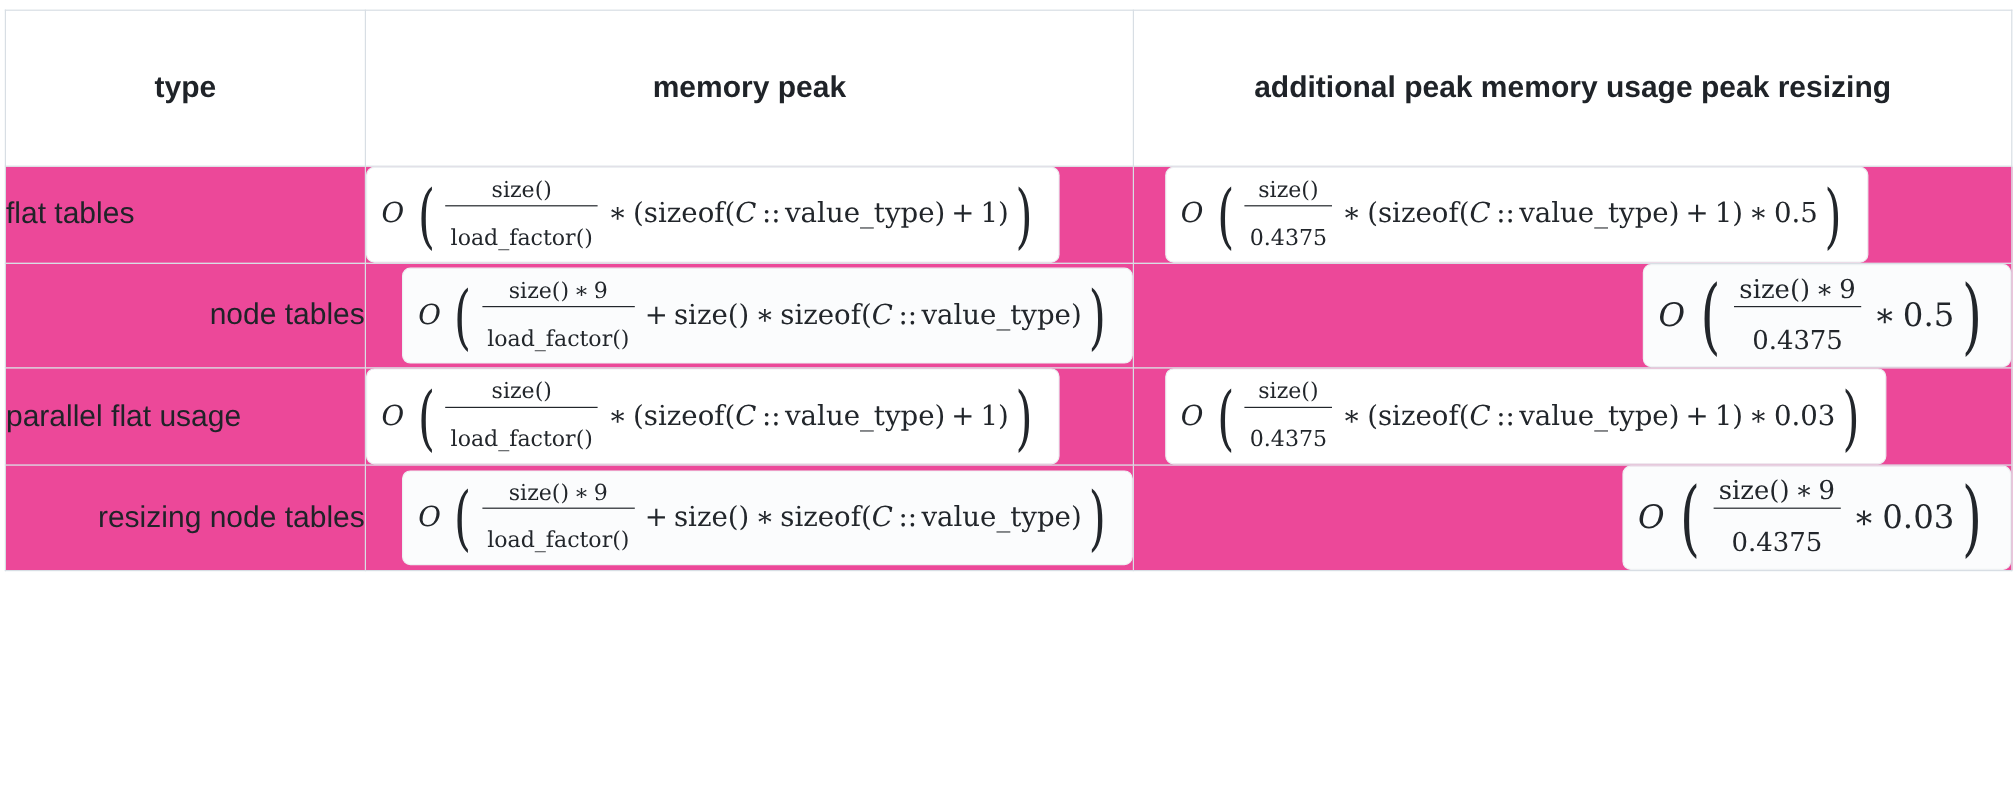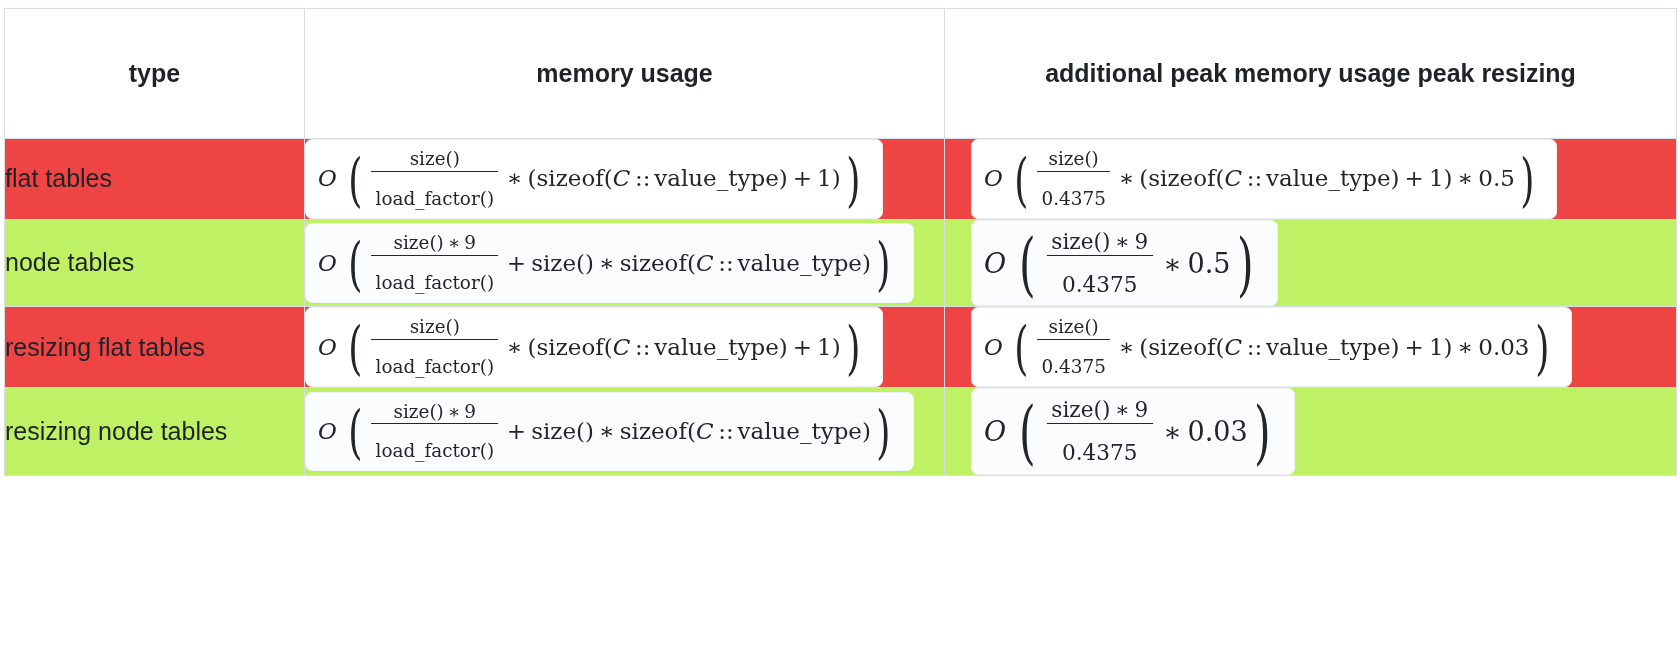--- a/index.html
+++ b/index.html
@@ -50,22 +50,22 @@
     text-align: center;
     height: 130px;
     padding: 10px 26px;
     box-sizing: border-box;
     color: #1f2328;
   }
   thead th.th-type { font-size: 25px; }
 
   .italic-word { }
 
-  tbody tr.row-odd  > td { background: #ef4444; }
-  tbody tr.row-even > td { background: #bef264; }
+  tbody tr.row-odd  > td { background: #ec4899; }
+  tbody tr.row-even > td { background: #ec4899; text-align: right; }
 
   td.cell-type {
     font-size: 25px;
     line-height: 1.42;
     text-align: left;
     padding: 14px 0 14px 32px;
     color: #1f2328;
   }
 
   td.cell-math {
@@ -157,21 +157,21 @@
 <table class="memtable">
   <colgroup>
     <col class="c-type">
         <col class="c-mem">
         <col class="c-peak">
   </colgroup>
 
   <thead>
     <tr>
       <th class="th-type">type</th>
-      <th>memory usage</th>
+      <th>memory peak</th>
       <th><span>additional </span><span class="italic-word">peak</span><span> memory usage peak resizing</span></th>
     </tr>
   </thead>
 
   <tbody>
 
     <tr class="row-odd">
       <td class="cell-type">flat tables</td>
 
       <td class="cell-math">
@@ -268,21 +268,21 @@
             </span>
             <span class="mo ast">∗</span>
             <span class="mnum">0.5</span>
             <span class="paren big right">)</span>
           </span>
         </span>
       </td>
     </tr>
 
     <tr class="row-odd">
-      <td class="cell-type">resizing flat tables</td>
+      <td class="cell-type">parallel flat usage</td>
 
       <td class="cell-math">
         <span class="mathbox">
           <span class="math sz-a">
             <span class="mi">O</span>
             <span class="paren big left">(</span>
             <span class="frac">
               <span class="num mtext">size()</span>
               <span class="bar"></span>
               <span class="den mtext">load_factor()</span>

